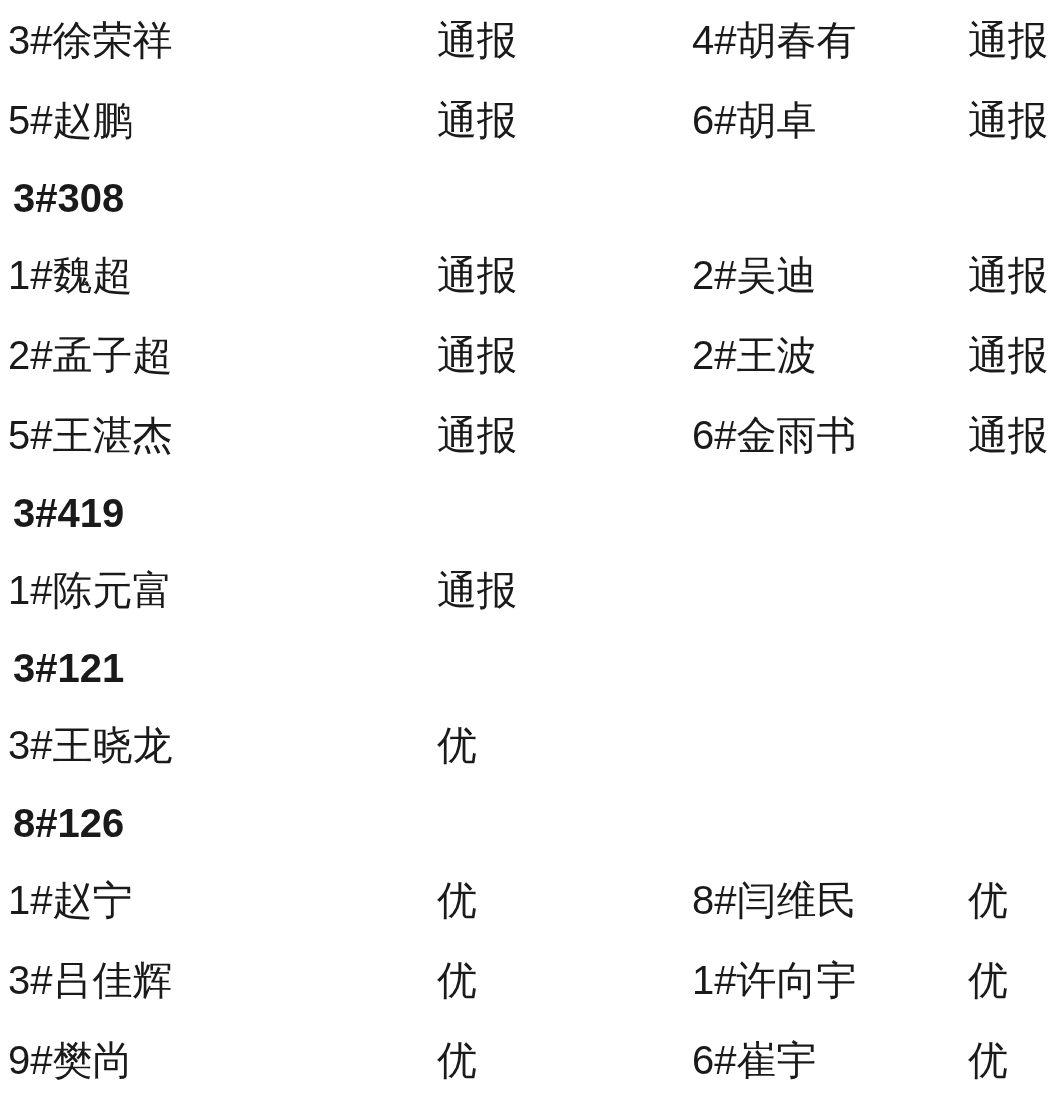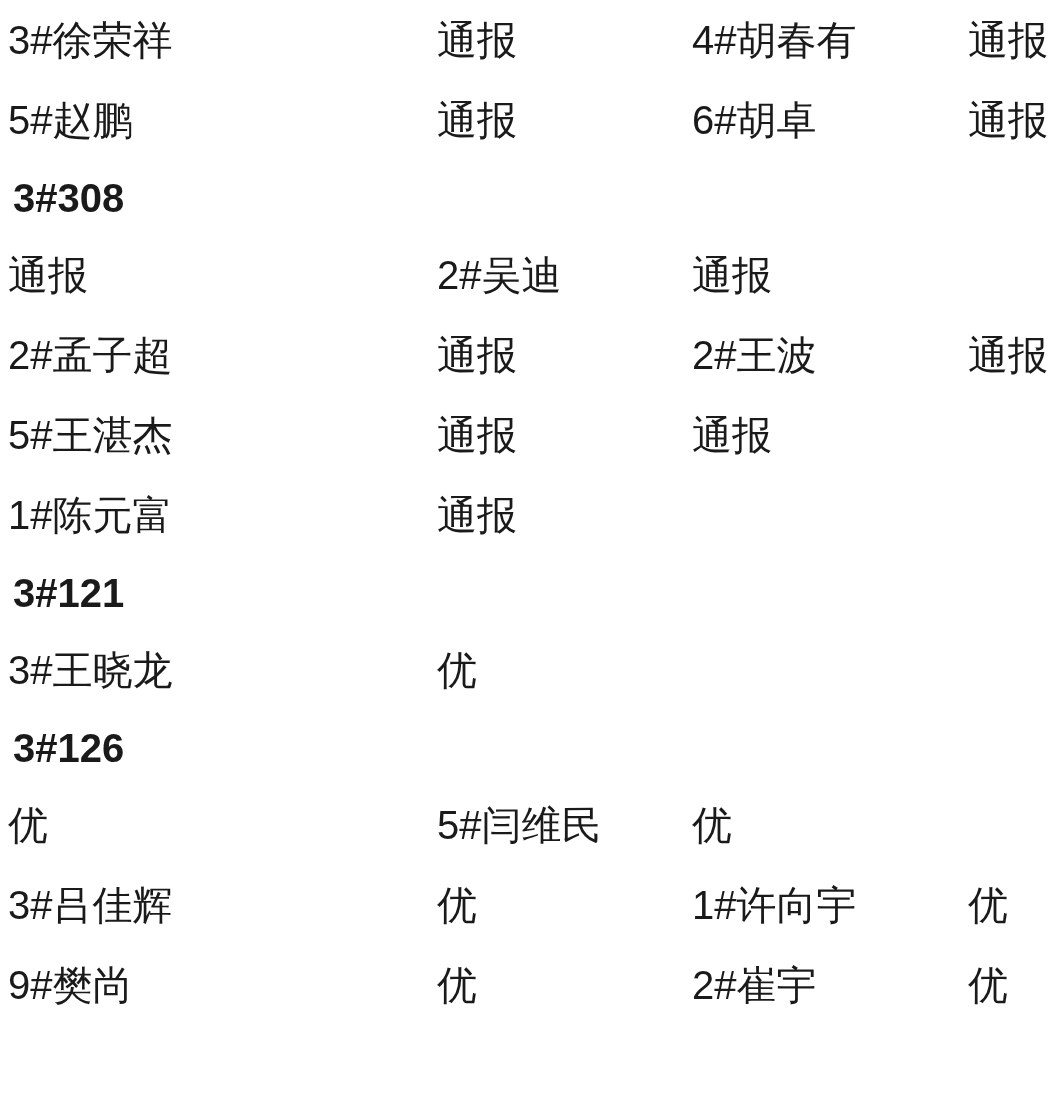--- a/index.html
+++ b/index.html
@@ -52,74 +52,80 @@
     <span class="cell">通报</span>
     <span class="cell">6#胡卓</span>
     <span class="cell">通报</span>
   </div>
 
   <div class="row header-row">
     <span class="cell room">3#308</span>
   </div>
 
   <div class="row">
+    <span class="cell">1#魏超</span>
     <span class="cell">通报</span>
     <span class="cell">2#吴迪</span>
     <span class="cell">通报</span>
   </div>
 
   <div class="row">
     <span class="cell">2#孟子超</span>
     <span class="cell">通报</span>
     <span class="cell">2#王波</span>
     <span class="cell">通报</span>
   </div>
 
   <div class="row">
     <span class="cell">5#王湛杰</span>
     <span class="cell">通报</span>
+    <span class="cell">6#金雨书</span>
     <span class="cell">通报</span>
   </div>
 
+  <div class="row header-row">
+    <span class="cell room">3#419</span>
+  </div>
 
   <div class="row">
     <span class="cell">1#陈元富</span>
     <span class="cell">通报</span>
     <span class="cell"></span>
     <span class="cell"></span>
   </div>
 
   <div class="row header-row">
     <span class="cell room">3#121</span>
   </div>
 
   <div class="row">
     <span class="cell">3#王晓龙</span>
     <span class="cell">优</span>
     <span class="cell"></span>
     <span class="cell"></span>
   </div>
 
   <div class="row header-row">
-    <span class="cell room">3#126</span>
+    <span class="cell room">8#126</span>
   </div>
 
   <div class="row">
+    <span class="cell">1#赵宁</span>
     <span class="cell">优</span>
-    <span class="cell">5#闫维民</span>
+    <span class="cell">8#闫维民</span>
     <span class="cell">优</span>
   </div>
 
   <div class="row">
     <span class="cell">3#吕佳辉</span>
     <span class="cell">优</span>
     <span class="cell">1#许向宇</span>
     <span class="cell">优</span>
   </div>
 
   <div class="row">
     <span class="cell">9#樊尚</span>
     <span class="cell">优</span>
-    <span class="cell">2#崔宇</span>
+    <span class="cell">6#崔宇</span>
     <span class="cell">优</span>
   </div>
 
 </div>
 
 </body></html>

